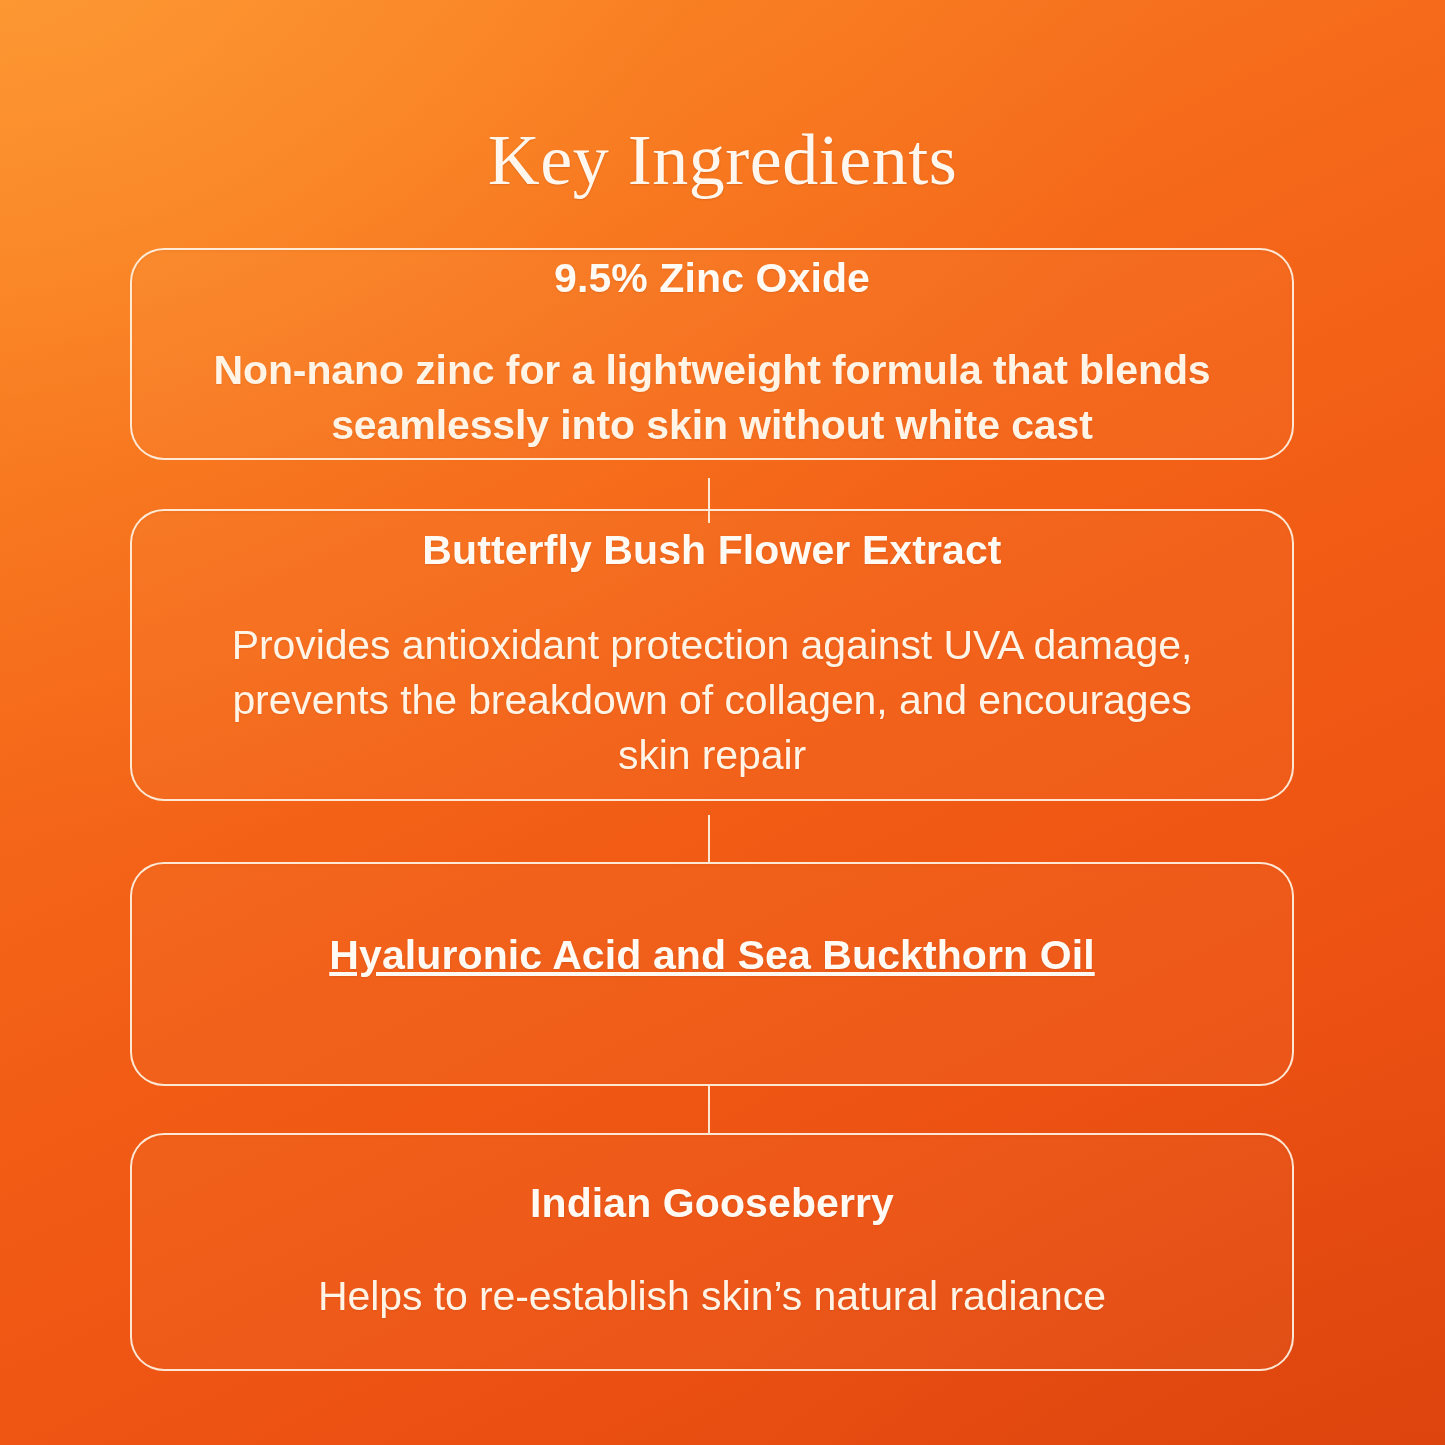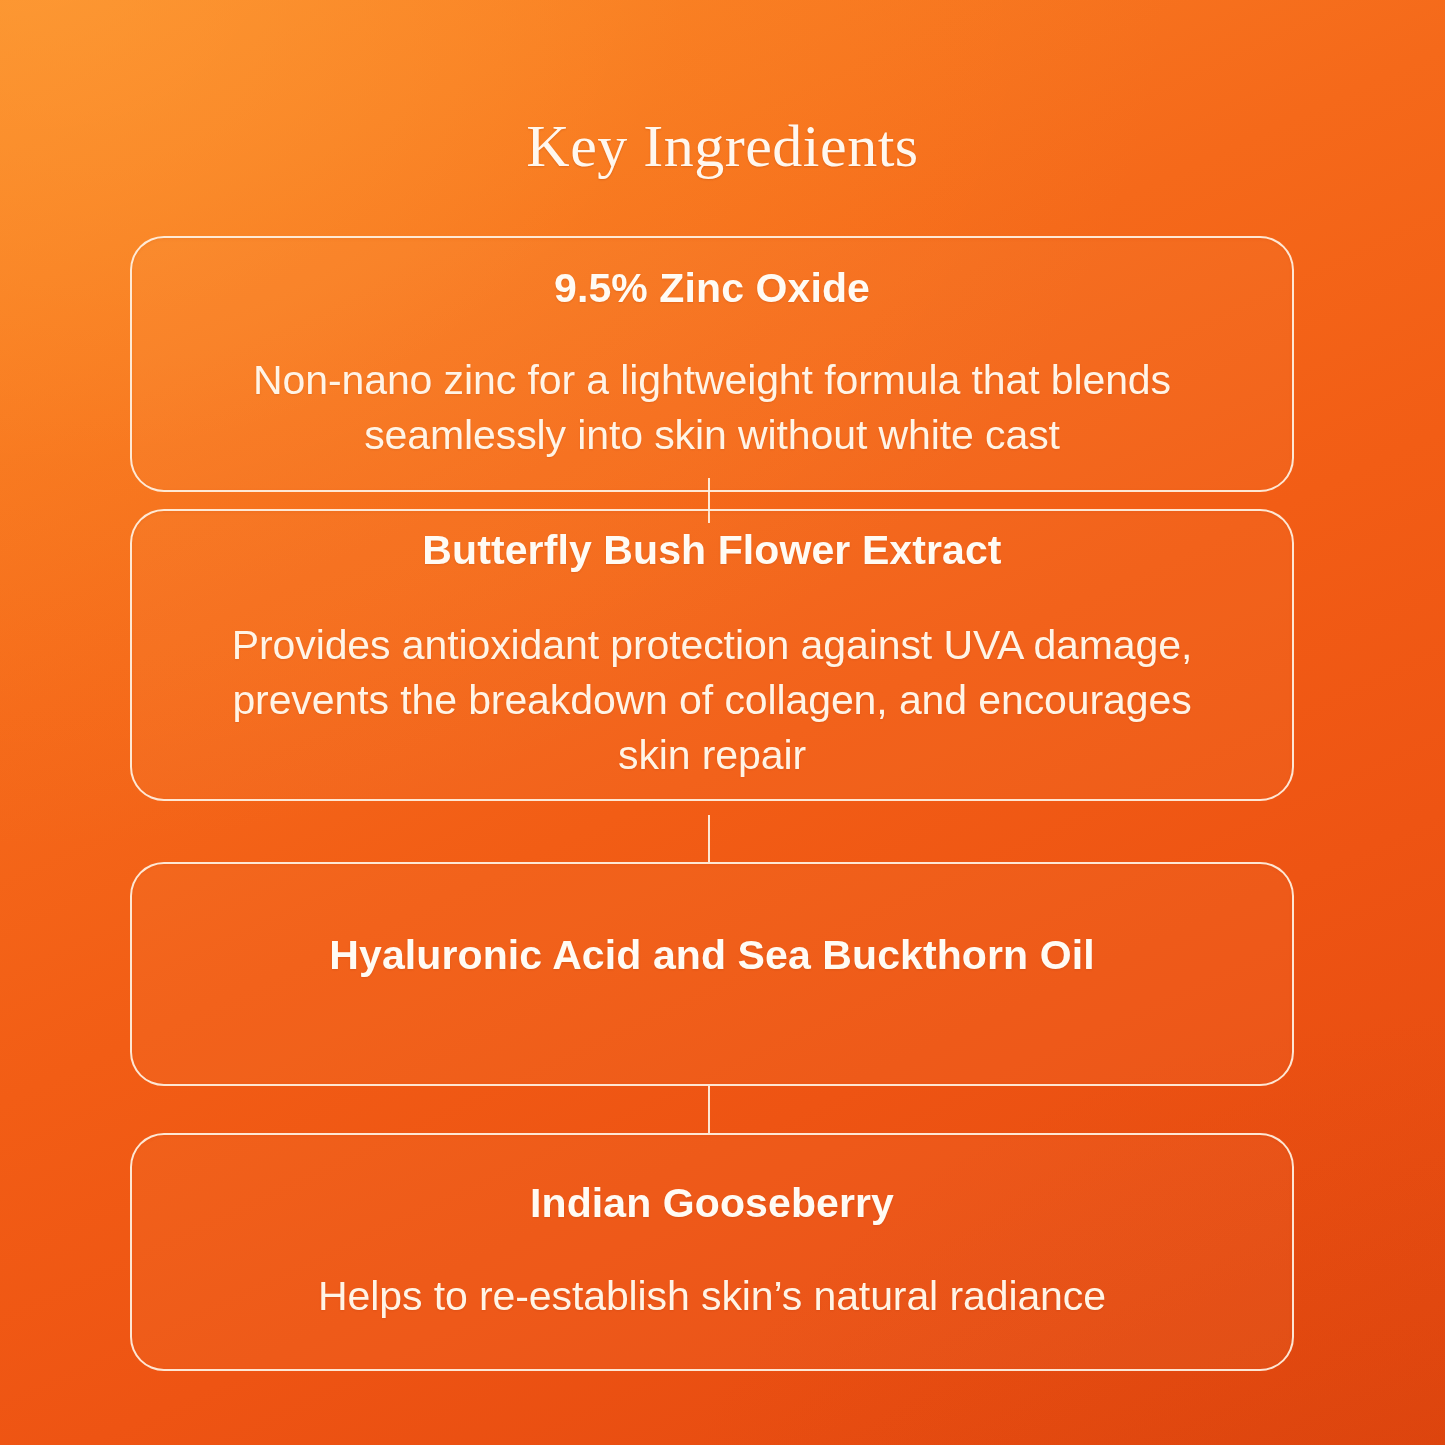--- a/index.html
+++ b/index.html
@@ -34,21 +34,21 @@
   }
 
   .page-title {
     position: absolute;
     left: 0;
     right: 0;
     top: 76px;
     text-align: center;
     font-family: "Liberation Serif", "DejaVu Serif", serif;
     font-weight: 400;
-    font-size: 60px;
+    font-size: 72px;
     line-height: 1.02;
     letter-spacing: 0.5px;
     color: #FFF7EE;
     text-shadow: 0 1px 2px rgba(150,45,5,0.22);
   }
 
   .cards {
     position: absolute;
     left: 0;
     top: 0;
@@ -83,30 +83,30 @@
   .card-body {
     color: #FFF4E6;
     font-weight: 400;
     font-size: 41px;
     line-height: 1.34;
     letter-spacing: -0.1px;
     text-shadow: 0 1px 2px rgba(150,45,5,0.14);
   }
 
   
-  #card-0 { top: 236px;  height: 256px; }
+  #card-0 { top: 248px;  height: 212px; }
   #card-0 .card-title { margin: 0 0 42px 0; }
-  #card-0 .card-body  { margin: 0; max-width: 1010px; }
+  #card-0 .card-body  { margin: 0; max-width: 1010px; font-weight: bold; }
 
   #card-1 { top: 509px;  height: 292px; }
   #card-1 .card-title { margin: 0 0 44px 0; }
   #card-1 .card-body  { margin: 0; max-width: 1010px; }
 
   #card-2 { top: 862px;  height: 224px; }
-  #card-2 .card-title { margin: 0 0 38px 0; }
+  #card-2 .card-title { margin: 0 0 38px 0; text-decoration: underline; }
   #card-2 .card-body  { margin: 0; max-width: 990px; }
 
   #card-3 { top: 1133px; height: 238px; }
   #card-3 .card-title { margin: 0 0 42px 0; }
   #card-3 .card-body  { margin: 0; max-width: 1010px; text-align: center; }
 
   .connector {
     position: absolute;
     left: 708px;
     width: 2px;

